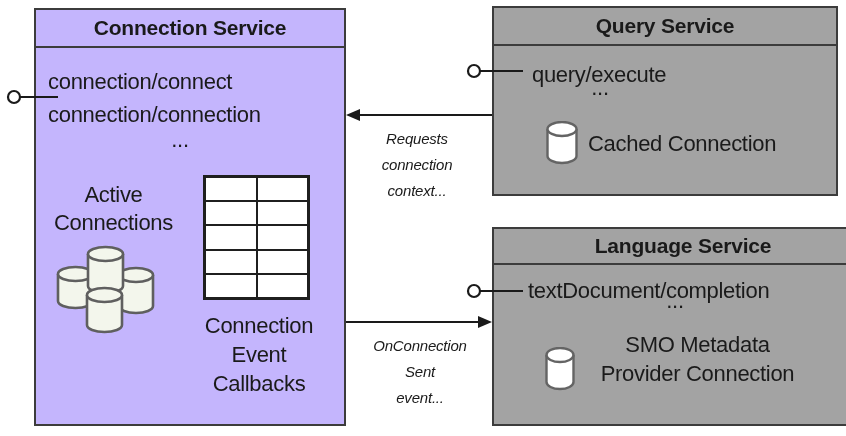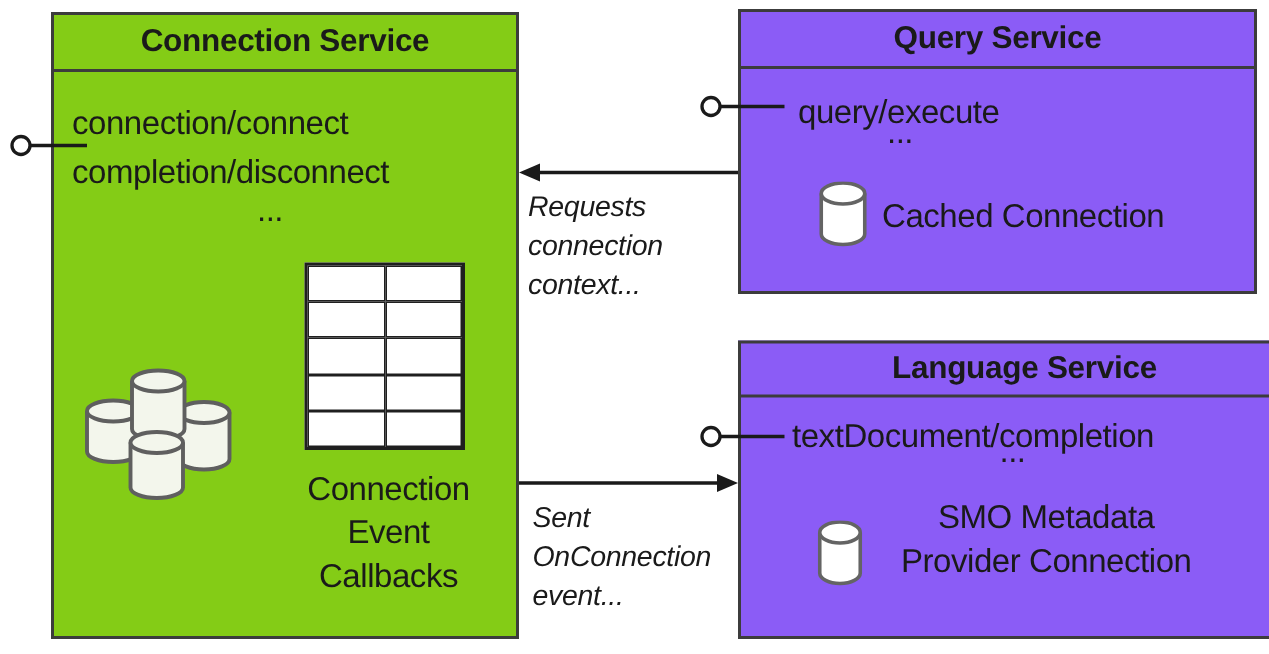--- a/index.html
+++ b/index.html
@@ -14,22 +14,22 @@
     width: 846px;
     height: 436px;
     background: #ffffff;
     overflow: hidden;
   }
   .box {
     position: absolute;
     border: 2px solid #3c3c3c;
     box-sizing: border-box;
   }
-  .box.green { background: #84cc16; }
-  .box.white { background: #8b5cf6; }
+  .box.green { background: #c4b5fd; }
+  .box.white { background: #a3a3a3; }
   .box-header {
     position: absolute;
     left: 0; top: 0; right: 0;
     height: 36px;
     border-bottom: 2px solid #3c3c3c;
     display: flex;
     align-items: center;
     justify-content: center;
     font-size: 21px;
     font-weight: bold;
@@ -59,23 +59,23 @@
     position: absolute;
     display: flex;
     align-items: center;
     gap: 10px;
     white-space: nowrap;
     justify-content: space-between;
   }
   .annotation {
     position: absolute;
     font-style: italic;
-    font-size: 19px;
+    font-size: 15px;
     line-height: 26px;
-    text-align: left;
+    text-align: center;
     letter-spacing: -0.2px;
   }
   .overlay {
     position: absolute;
     left: 0; top: 0;
     width: 846px;
     height: 436px;
     pointer-events: none;
     z-index: 10;
   }
@@ -85,24 +85,28 @@
 
 <div class="canvas">
 
   <div class="box green" style="left:34px; top:8px; width:312px; height:418px;">
     <div class="box-header">
       <span>Connection Service</span>
     </div>
 
     <div class="abs body-text" style="left:12px; top:55px;">
       <div>connection/connect</div>
-      <div>completion/disconnect</div>
+      <div>connection/connection</div>
     </div>
     <div class="abs body-text center-text" style="left:24px; top:118px; width:240px; line-height:24px;">...</div>
 
+    <div class="abs body-text center-text" style="left:0px; top:171px; width:155px; line-height:28px;">
+      <div>Active</div>
+      <div>Connections</div>
+    </div>
 
     <svg class="abs" style="left:20px; top:235px;" width="100" height="90" viewBox="0 0 100 90">
       <g stroke="#5f5f5f" stroke-width="2.6" fill="#f3f6ec">
 
         <path d="M2,29 V56 A17.5,7 0 0 0 37,56 V29"></path>
         <ellipse cx="19.5" cy="29" rx="17.5" ry="7"></ellipse>
 
         <path d="M63,30 V61 A17,7 0 0 0 97,61 V30"></path>
         <ellipse cx="80" cy="30" rx="17" ry="7"></ellipse>
 
@@ -173,22 +177,22 @@
     </div>
   </div>
 
   <div class="annotation" style="left:352px; top:126px; width:130px;">
     <div>Requests</div>
     <div>connection</div>
     <div>context...</div>
   </div>
 
   <div class="annotation" style="left:355px; top:333px; width:130px;">
+    <div>OnConnection</div>
     <div>Sent</div>
-    <div>OnConnection</div>
     <div>event...</div>
   </div>
 
   <svg class="overlay" viewBox="0 0 846 436">
 
     <g>
       <line x1="20" y1="97" x2="58" y2="97" stroke="#1a1a1a" stroke-width="2.2"></line>
       <circle cx="14" cy="97" r="6" fill="#ffffff" stroke="#1a1a1a" stroke-width="2.2"></circle>
     </g>
 

